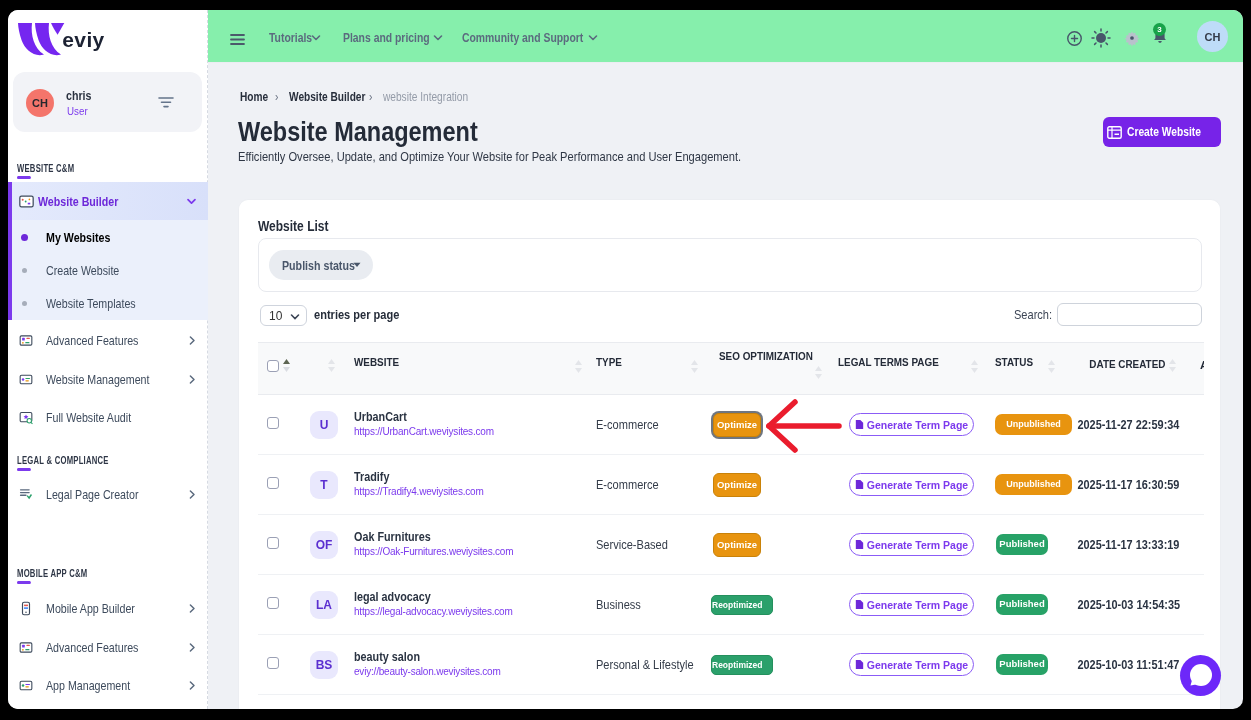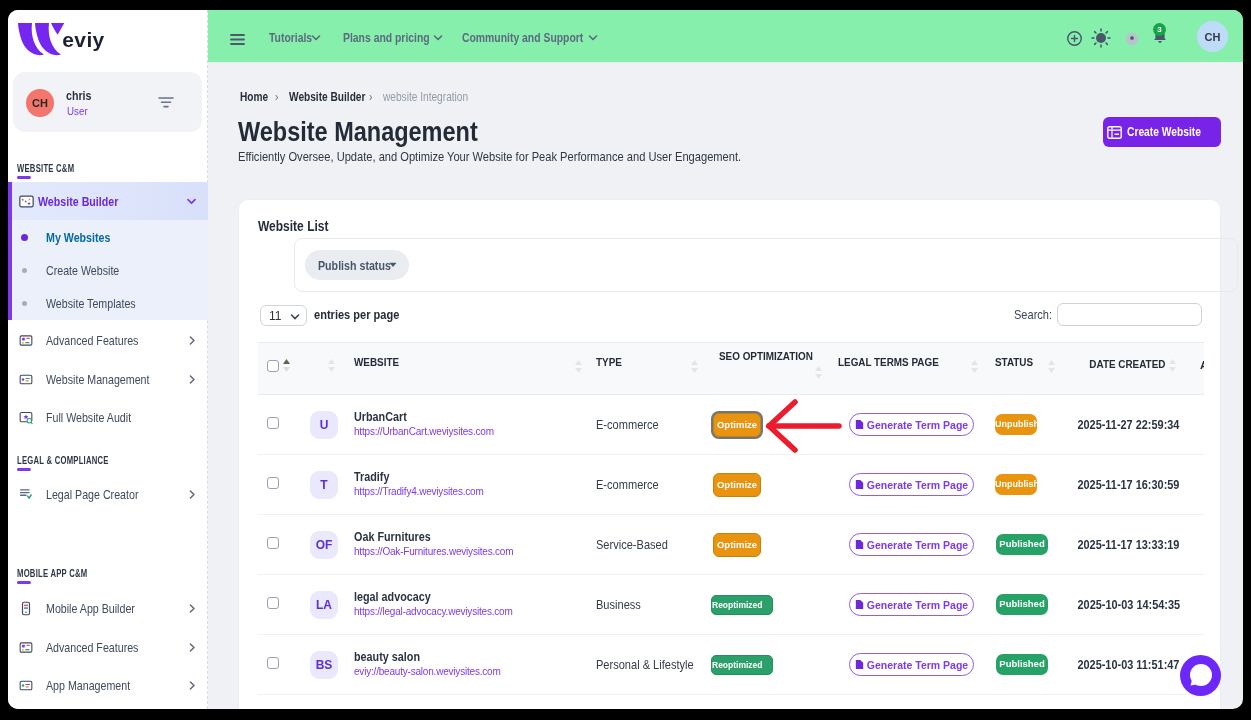--- a/index.html
+++ b/index.html
@@ -33,21 +33,21 @@
 #bc { position:absolute; left:30px; top:79px; font-size:13px; color:#949ba8; height:16px; }
 #bc span { position:absolute; top:0; white-space:nowrap; transform-origin:left center; transform:scaleX(0.78); }
 #bc .b { color:#272e3b; font-weight:600; }
 #title { position:absolute; left:30px; top:107px; font-size:27px; font-weight:bold; color:#242b38; transform-origin:left center; transform:scaleX(0.87); white-space:nowrap; }
 #subtitle { position:absolute; left:30px; top:139px; font-size:13px; color:#2f3745; transform-origin:left center; transform:scaleX(0.855); white-space:nowrap; }
 #createbtn { position:absolute; left:895px; top:107px; width:118px; height:30px; background:#7723e8; border-radius:6px; color:#fff; font-size:12.5px; font-weight:bold; display:flex; align-items:center; justify-content:center; gap:5px; }
 #createbtn .tx { transform:scaleX(0.82); }
 
 #card { position:absolute; left:30px; top:189px; width:983px; height:510px; background:#fff; border-radius:10px 10px 0 0; border:1px solid #eceef2; border-bottom:none; }
 #card h2 { position:absolute; left:19px; top:17px; font-size:15px; font-weight:bold; color:#252c39; transform-origin:left center; transform:scaleX(0.8); white-space:nowrap; }
-#filterbox { position:absolute; left:19px; top:38px; width:944px; height:54px; border:1px solid #e7e9ee; border-radius:8px;margin-left:36px; }
+#filterbox { position:absolute; left:19px; top:38px; width:944px; height:54px; border:1px solid #e7e9ee; border-radius:8px; }
 #pubstatus { position:absolute; left:10px; top:11px; height:30px; width:104px; padding-left:13px; background:#e9ecf1; border-radius:15px; font-size:13px; font-weight:600; color:#49566a; display:flex; align-items:center; }
 #pubstatus .tx { transform:scaleX(0.82); }
 #entriesbox { position:absolute; left:21px; top:105px; width:47px; height:21px; border:1px solid #cfd4dd; border-radius:6px; font-size:12px; color:#333; background:#fff; }
 #entrieslabel { position:absolute; left:75px; top:107px; font-size:13px; font-weight:600; color:#252c39; transform-origin:left center; transform:scaleX(0.85); white-space:nowrap; }
 #searchlabel { position:absolute; left:775px; top:107px; font-size:13px; color:#3c4555; transform-origin:left center; transform:scaleX(0.85); }
 #searchbox { position:absolute; left:818px; top:103px; width:145px; height:23px; border:1px solid #ced3db; border-radius:6px; background:#fff; }
 
 #tablewrap { position:absolute; left:19px; top:142px; width:946px; height:361px; overflow:hidden; }
 table { border-collapse:collapse; width:1002px; table-layout:fixed; }
 thead th { background:#f8f9fa; height:52px; font-size:11.5px; font-weight:bold; color:#242b38; text-align:left; border-top:1px solid #e9ebef; border-bottom:1px solid #e9ebef; padding-bottom:7px; vertical-align:middle; }
@@ -55,21 +55,21 @@
 tbody td { height:60px; border-bottom:1px solid #eff1f4; font-size:13px; color:#333b48; vertical-align:middle; }
 tbody td .ty { display:inline-block; transform:scaleX(0.85); transform-origin:left center; white-space:nowrap; }
 .wname { font-size:13.5px; font-weight:bold; color:#2a3342; transform-origin:left center; transform:scaleX(0.8); white-space:nowrap; margin-top:-3px; }
 .wurl { font-size:10px; color:#7c3aed; margin-top:2px; letter-spacing:-0.2px; white-space:nowrap; }
 .wavatar { width:28px; height:28px; border-radius:9px; background:#e9e8fd; color:#5b2fd0; font-size:12px; font-weight:bold; display:flex; align-items:center; justify-content:center; margin-left:9px; }
 .cb { width:12px; height:12px; border:1px solid #9ba0b5; border-radius:3px; background:#fff; display:inline-block; }
 .btn-opt { display:inline-block; width:48px; height:24px; line-height:22px; text-align:center; background:#e8940f; color:#fff; font-size:9.5px; font-weight:bold; border-radius:6px; border:1px solid #c98209; white-space:nowrap; vertical-align:middle; }
 .btn-opt.focus { box-shadow:0 0 0 2px #6f7680; }
 .btn-reopt { display:inline-block; width:62px; height:20px; line-height:19px; text-align:left; background:#2ba06b; color:#fff; font-size:8.5px; font-weight:bold; border-radius:5px; border:1px solid #24905d; white-space:nowrap; vertical-align:middle; }
 .btn-gen { display:inline-flex; align-items:center; justify-content:center; gap:3px; width:125px; height:23px; background:#fff; border:1.5px solid #8b5cf6; color:#7c3aed; font-size:10.5px; font-weight:bold; border-radius:12px; white-space:nowrap; vertical-align:middle; }
-.badge-unpub { display:inline-block; width:42px; height:21px; line-height:20px; text-align:center; background:#e8940f; color:#fff; font-size:9px; font-weight:bold; border-radius:7px; white-space:nowrap; vertical-align:middle; }
+.badge-unpub { display:inline-block; width:77px; height:21px; line-height:20px; text-align:center; background:#e8940f; color:#fff; font-size:9px; font-weight:bold; border-radius:7px; white-space:nowrap; vertical-align:middle; }
 .badge-pub { display:inline-block; width:52px; height:21px; line-height:20px; text-align:center; background:#27a267; color:#fff; font-size:9.5px; font-weight:bold; border-radius:7px; white-space:nowrap; vertical-align:middle; }
 .dt { font-weight:bold; color:#2a3342; font-size:13px; }
 .dt .ty { transform:scaleX(0.84) !important; transform-origin:right center !important; }
 
 #chat { position:absolute; left:1172px; top:645px; width:41px; height:41px; border-radius:50%; background:#6d28f9; display:flex; align-items:center; justify-content:center; }
 </style>
 </head>
 <body>
 <div id="window">
   <div id="sidebar">
@@ -96,21 +96,21 @@
           <circle cx="8" cy="9" r="1.1" fill="#2ba06b"></circle>
           <rect x="10.5" y="10.5" width="3" height="2" fill="#7c3aed"></rect>
           <circle cx="12.5" cy="6.5" r="1" fill="#e8940f"></circle>
         </svg>
       <span class="tx">Website Builder</span>
       <svg class="chev" width="11" height="11" viewBox="0 0 11 11" style="top:14px;">
           <path d="M2 3.6 L5.5 7.2 L9 3.6" stroke="#7c3aed" stroke-width="1.7" fill="none" stroke-linecap="round" stroke-linejoin="round"></path>
         </svg>
     </div>
     <div style="position:absolute; left:0; top:210px; width:200px; height:100px; background:#ebf0fb;"></div>
-    <div class="subitem" style="top:211px; color:#0369a1; font-weight:600;">
+    <div class="subitem" style="top:211px; color:#000000; font-weight:600;">
         <span class="dot" style="width:7px;height:7px;background:#6d28d9;margin:0 18px 0 0;"></span>
         <span class="tx">My Websites</span>
       </div>
     <div class="subitem" style="top:244px;">
         <span class="dot"></span>
         <span class="tx">Create Website</span>
       </div>
     <div class="subitem" style="top:277px;">
         <span class="dot"></span>
         <span class="tx">Website Templates</span>
@@ -258,21 +258,21 @@
       <h2>Website List</h2>
       <div id="filterbox">
           <div id="pubstatus">
             <span class="tx">Publish status</span> 
             <svg width="8" height="6" viewBox="0 0 8 6" style="position:absolute;right:12px;top:12px;">
               <path d="M0.5 0.8 L4 5 L7.5 0.8 Z" fill="#49566a"></path>
             </svg>
           </div>
         </div>
       <div id="entriesbox">
-          <span style="position:absolute;left:8px;top:3px;">11</span>
+          <span style="position:absolute;left:8px;top:3px;">10</span>
           <svg width="10" height="8" viewBox="0 0 10 8" style="position:absolute;right:6px;top:7px;">
             <path d="M1.5 2 L5 5.5 L8.5 2" stroke="#3c4555" stroke-width="1.6" fill="none" stroke-linecap="round"></path>
           </svg>
         </div>
       <div id="entrieslabel">entries per page</div>
       <div id="searchlabel">Search:</div>
       <div id="searchbox"></div>
       <div id="tablewrap">
         <table>
           <colgroup>

